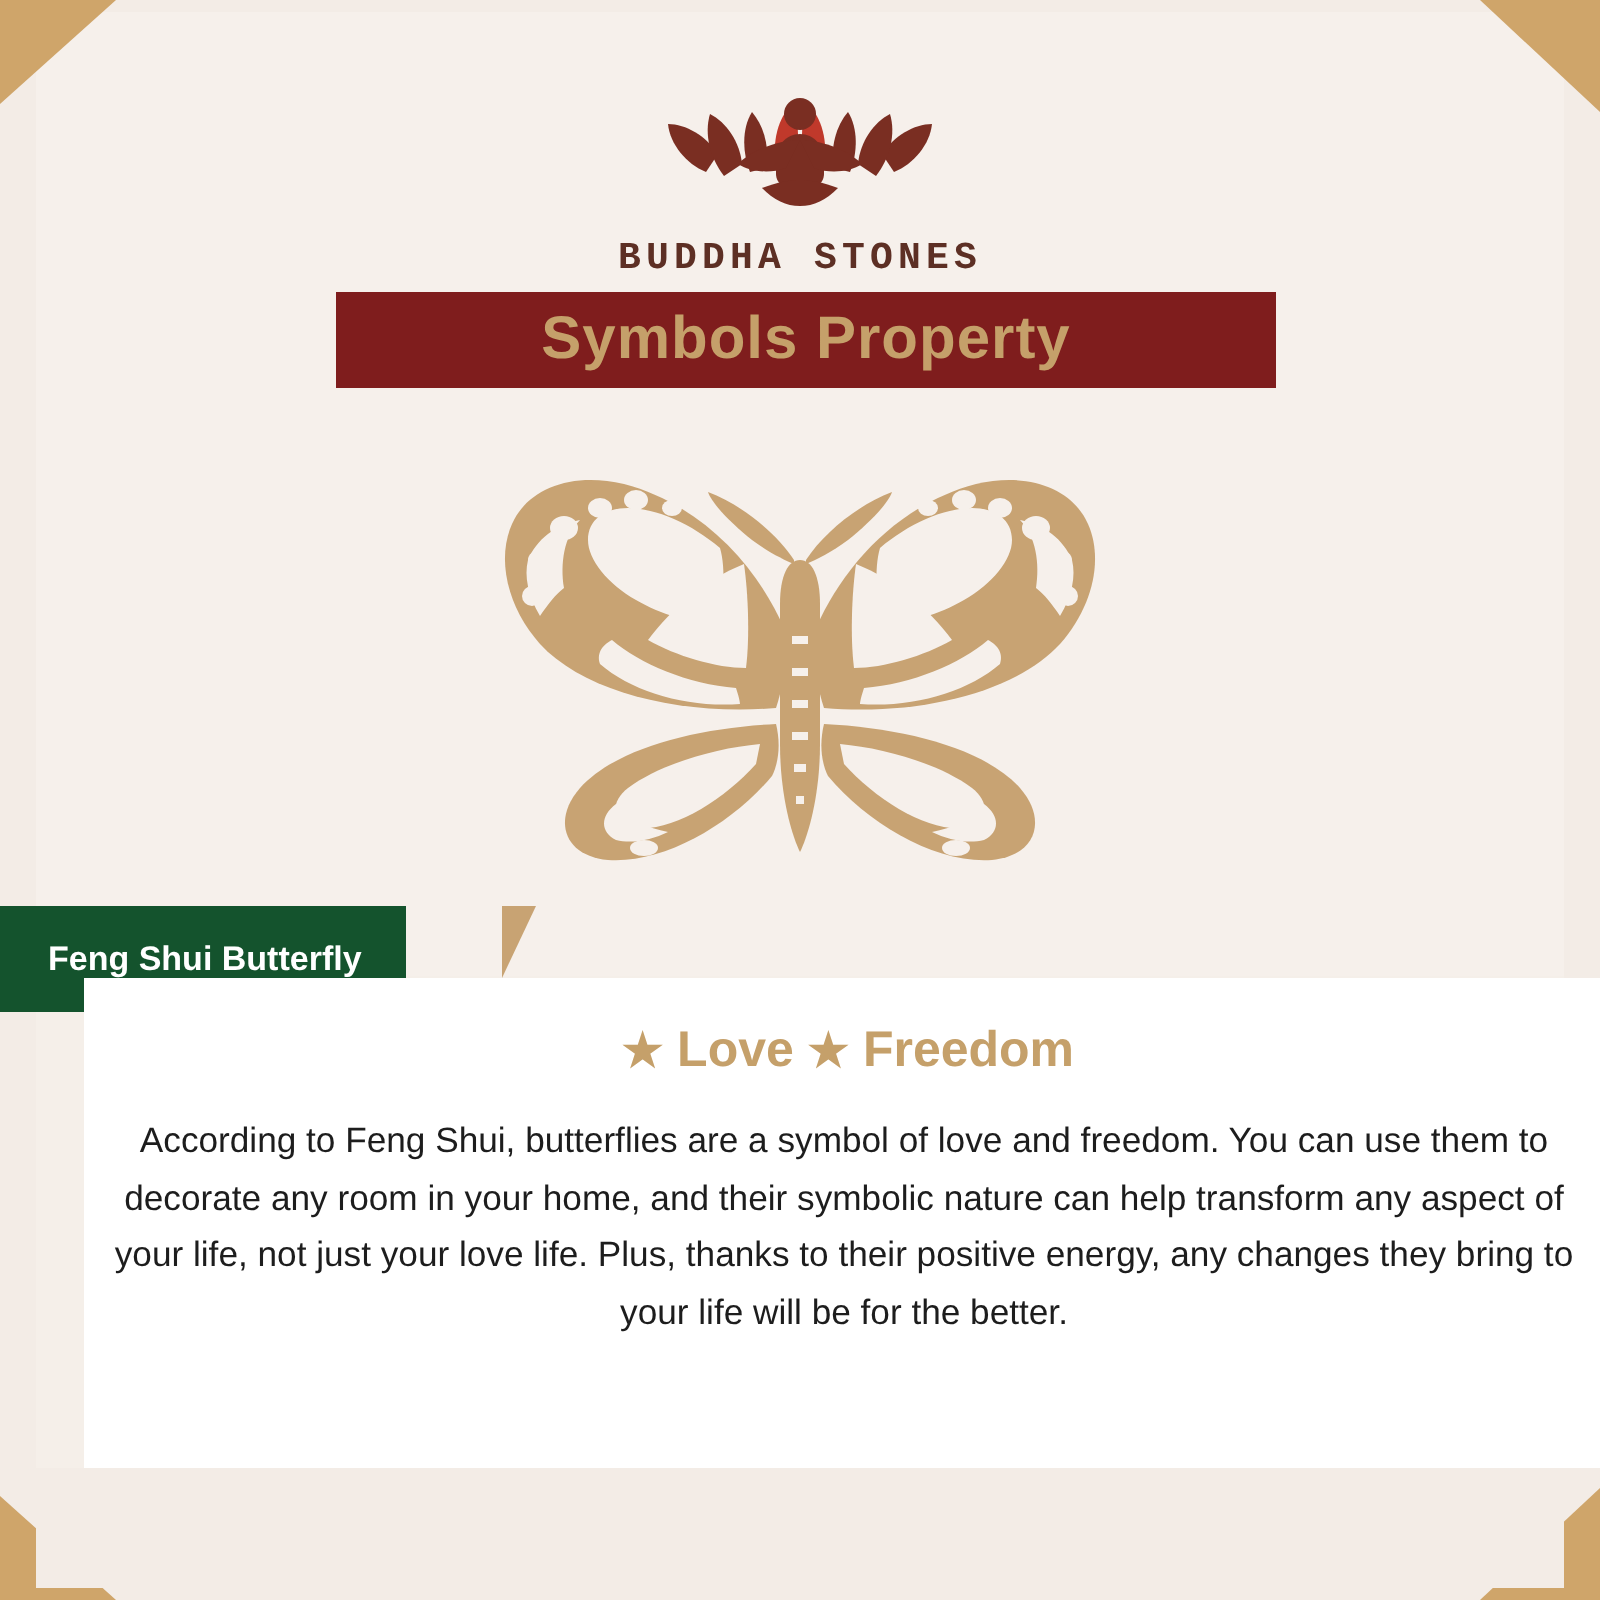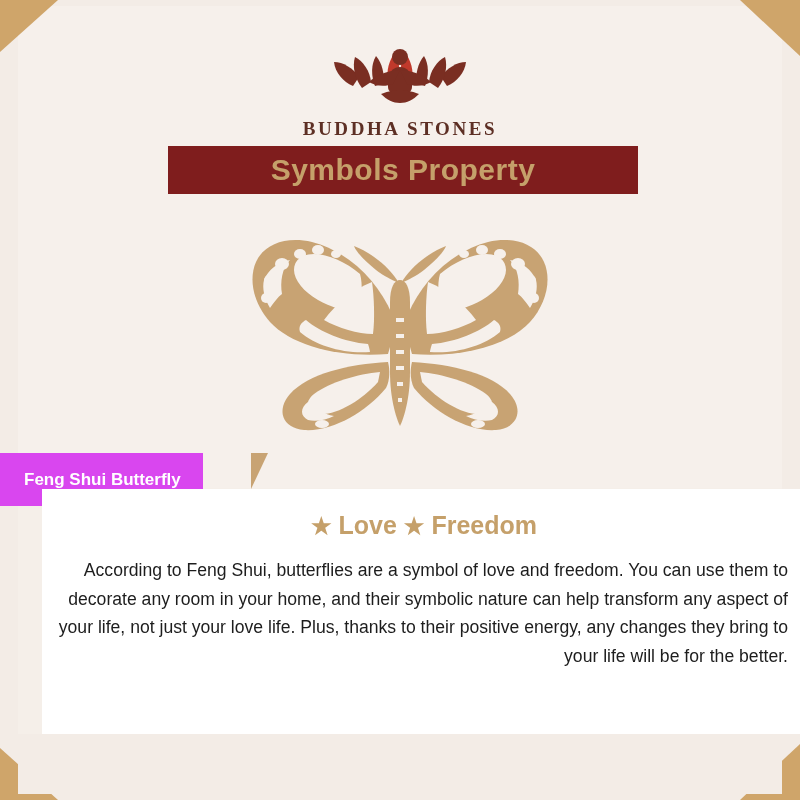--- a/index.html
+++ b/index.html
@@ -81,21 +81,21 @@
   .logo-mark {
     display: block;
     margin: 0 auto;
   }
   .brand-name {
     margin-top: 2px;
     font-size: 19px;
     font-weight: bold;
     letter-spacing: 2.6px;
     color: #5d2f24;
-    font-family: Liberation Serif, serif;
+    font-family: Liberation Mono, monospace;
   }
 
   
   .title-bar {
     position: absolute;
     left: 168px;
     top: 146px;
     width: 470px;
     height: 48px;
     background: #7f1d1d;
@@ -118,21 +118,21 @@
     width: 800px;
     text-align: center;
   }
 
   
   .ribbon {
     position: absolute;
     left: 0;
     top: 453px;
     height: 53px;
-    background: #d946ef;
+    background: #14532d;
     padding: 0 22px 0 24px;
     display: flex;
     align-items: center;
     color: #ffffff;
     font-size: 17px;
     font-weight: bold;
   }
   .ribbon-tail {
     position: absolute;
     left: 251px;
@@ -162,21 +162,21 @@
   }
   .keywords .star {
     color: #c5a06a;
     font-size: 23px;
   }
   .body-text {
     margin: 16px 18px 0 14px;
     font-size: 17.6px;
     line-height: 1.62;
     color: #1d1d1d;
-    text-align: right;
+    text-align: center;
   }
 
   .bottom-strip {
     position: absolute;
     left: 18px;
     top: 734px;
     width: 764px;
     height: 60px;
     background: #f3ece6;
   }

